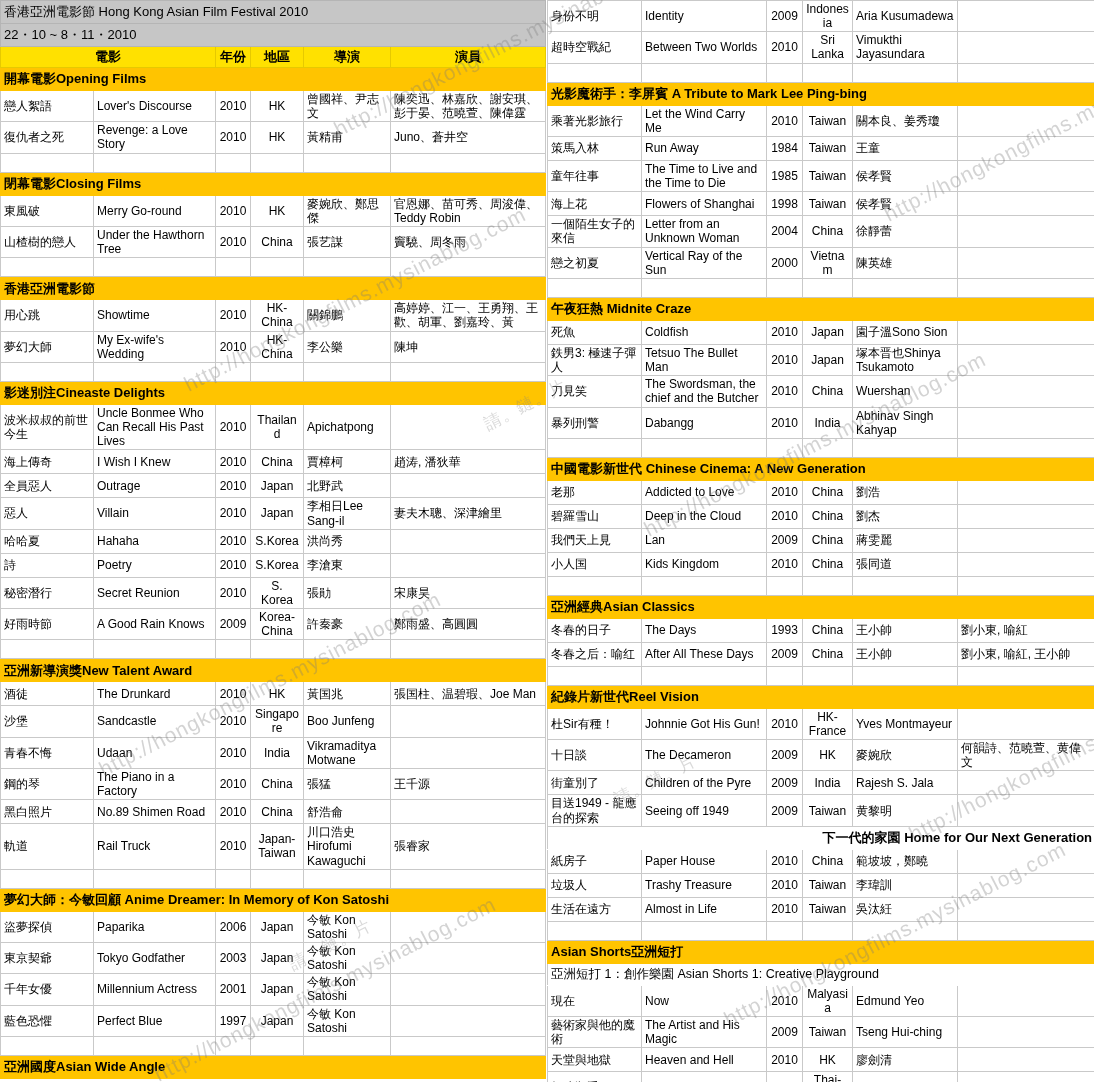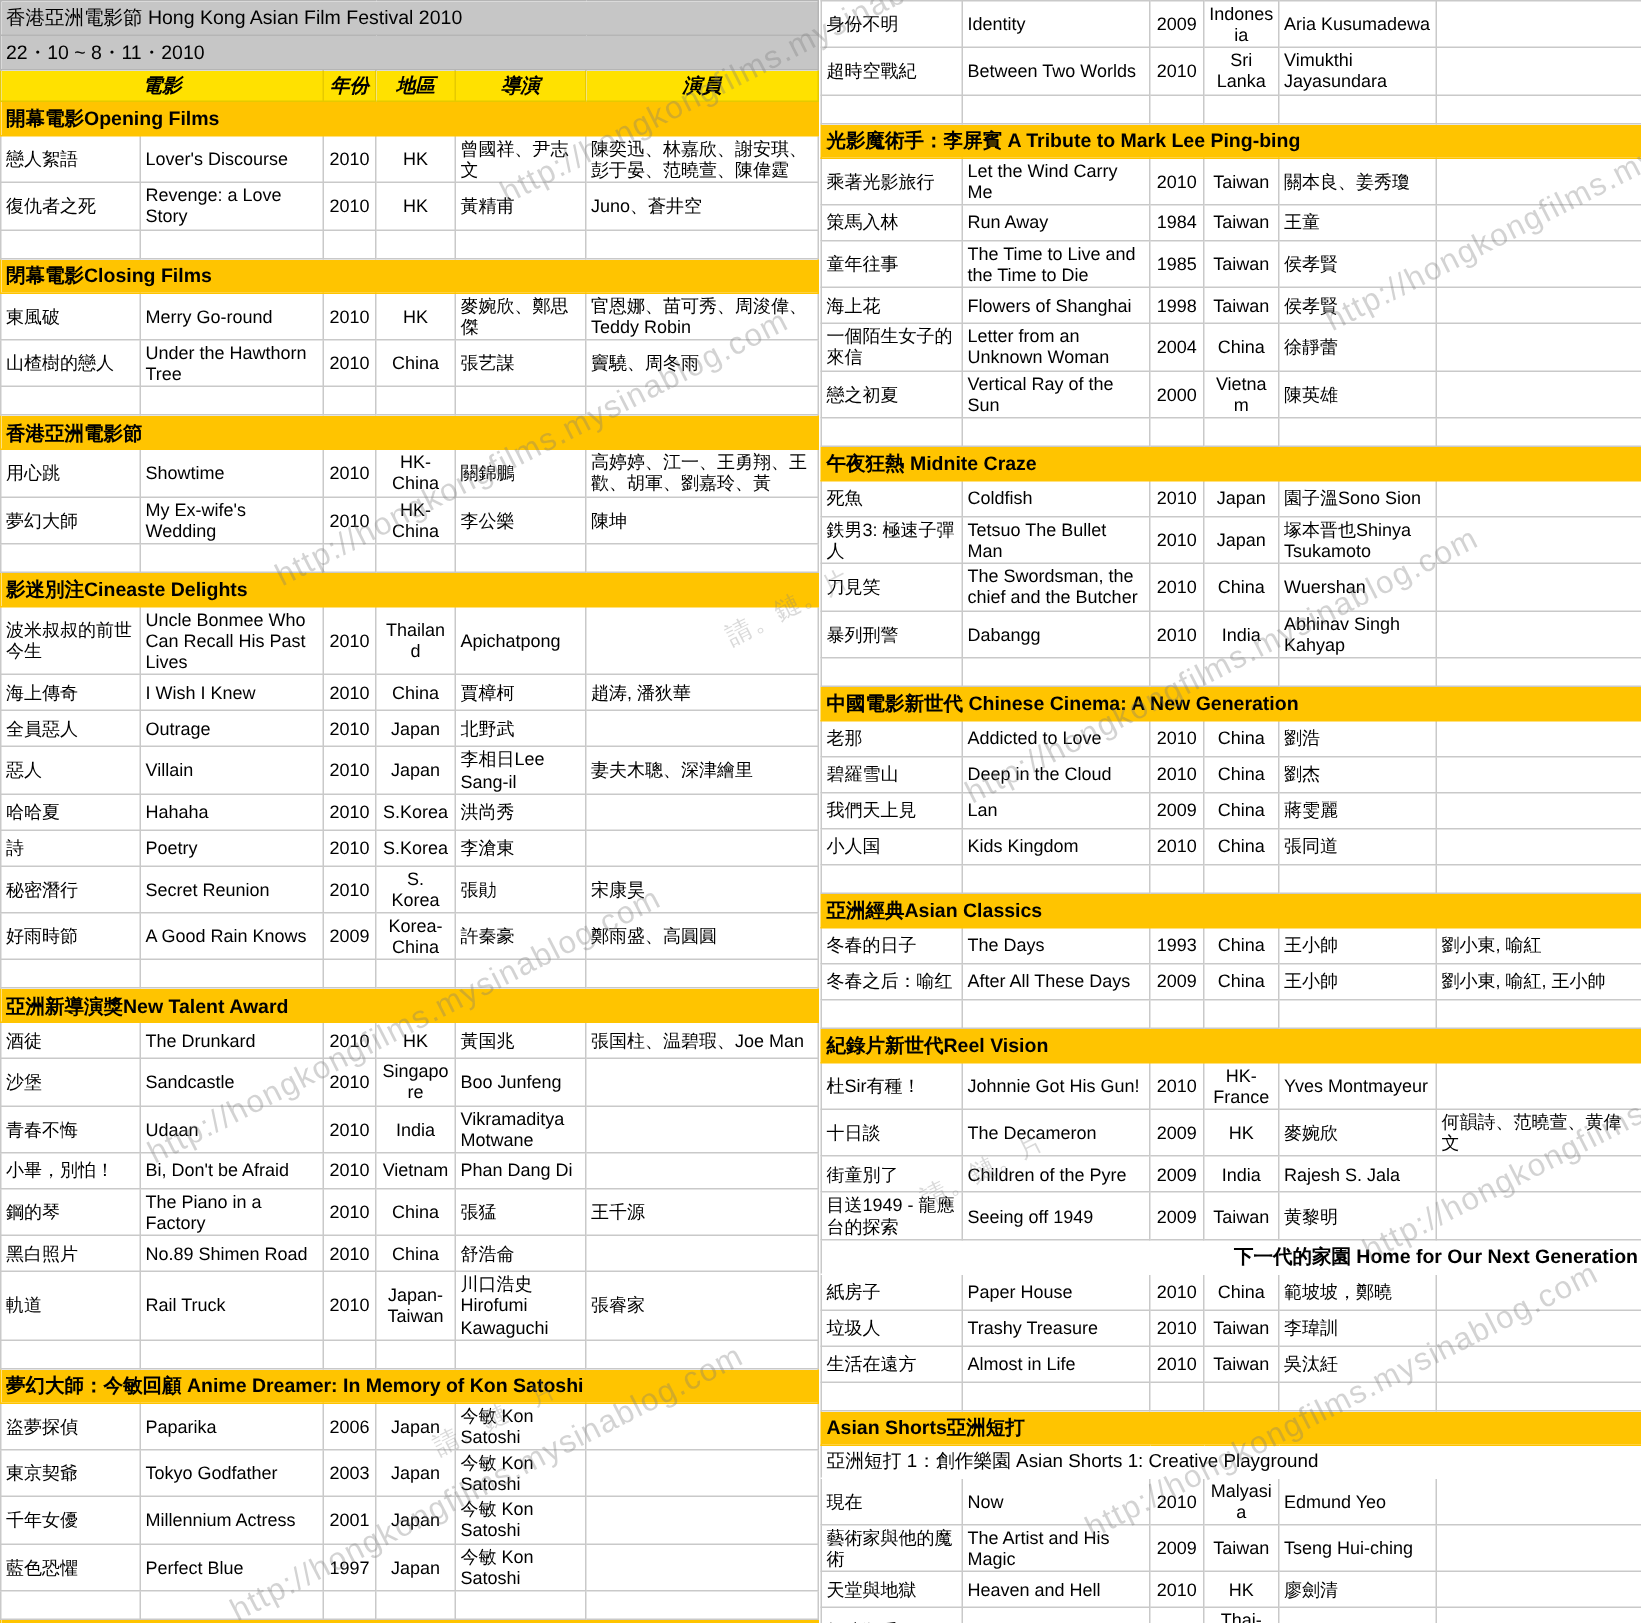--- a/index.html
+++ b/index.html
@@ -5,21 +5,21 @@
   html,body{margin:0;padding:0;background:#fff;}
   body{width:1094px;height:1082px;position:relative;overflow:hidden;
        font-family:"Liberation Sans","DejaVu Sans",sans-serif;color:#000;}
   #sheet{display:flex;align-items:flex-start;position:relative;z-index:1;}
   table{border-collapse:collapse;table-layout:fixed;}
   #table-left{width:545px;}
   #table-right{width:548px;margin-left:1px;}
   td{border:1px solid #c9c9c9;font-size:12px;line-height:1.18;padding:1px 3px;
      vertical-align:middle;height:21px;overflow:hidden;word-break:break-word;}
   .title-row td{background:#c6c6c6;border-color:#b5b5b5;text-align:left;font-size:13px;height:20px;}
-  .colhead td{background:#ffe100;border-color:#e6c900;font-weight:bold;text-align:center;font-size:13px;height:18px;font-style:italic;}
+  .colhead td{background:#ffe100;border-color:#e6c900;font-weight:bold;text-align:center;font-size:13px;height:18px;}
   .sec-yellow td{background:#ffc400;border-color:#ffc400;font-weight:bold;text-align:left;font-size:13px;height:20px;}
   .sec-white td{background:#fff;border-color:#fff;border-left-color:#c9c9c9;border-right-color:#c9c9c9;
      font-weight:bold;text-align:right;font-size:13px;height:20px;}
   .sec-sub td{background:#fff;border-color:#fff;border-left-color:#c9c9c9;border-right-color:#c9c9c9;
      font-weight:normal;text-align:left;font-size:12.5px;height:19px;}
   .c-year,.c-region{text-align:center;}
   .spacer td{height:16px;}
   
   #watermarks{position:absolute;inset:0;z-index:2;pointer-events:none;}
   .wm{position:absolute;transform:rotate(-27deg);transform-origin:left top;
@@ -231,28 +231,20 @@
         </tr>
         <tr>
           <td class="c-zh">青春不悔</td>
           <td class="c-en">Udaan</td>
           <td class="c-year">2010</td>
           <td class="c-region">India</td>
           <td class="c-dir">Vikramaditya Motwane</td>
           <td class="c-cast"></td>
         </tr>
         <tr>
-          <td class="c-zh">小畢，別怕！</td>
-          <td class="c-en">Bi, Don't be Afraid</td>
-          <td class="c-year">2010</td>
-          <td class="c-region">Vietnam</td>
-          <td class="c-dir">Phan Dang Di</td>
-          <td class="c-cast"></td>
-        </tr>
-        <tr>
           <td class="c-zh">鋼的琴</td>
           <td class="c-en">The Piano in a Factory</td>
           <td class="c-year">2010</td>
           <td class="c-region">China</td>
           <td class="c-dir">張猛</td>
           <td class="c-cast">王千源</td>
         </tr>
         <tr>
           <td class="c-zh">黑白照片</td>
           <td class="c-en">No.89 Shimen Road</td>

